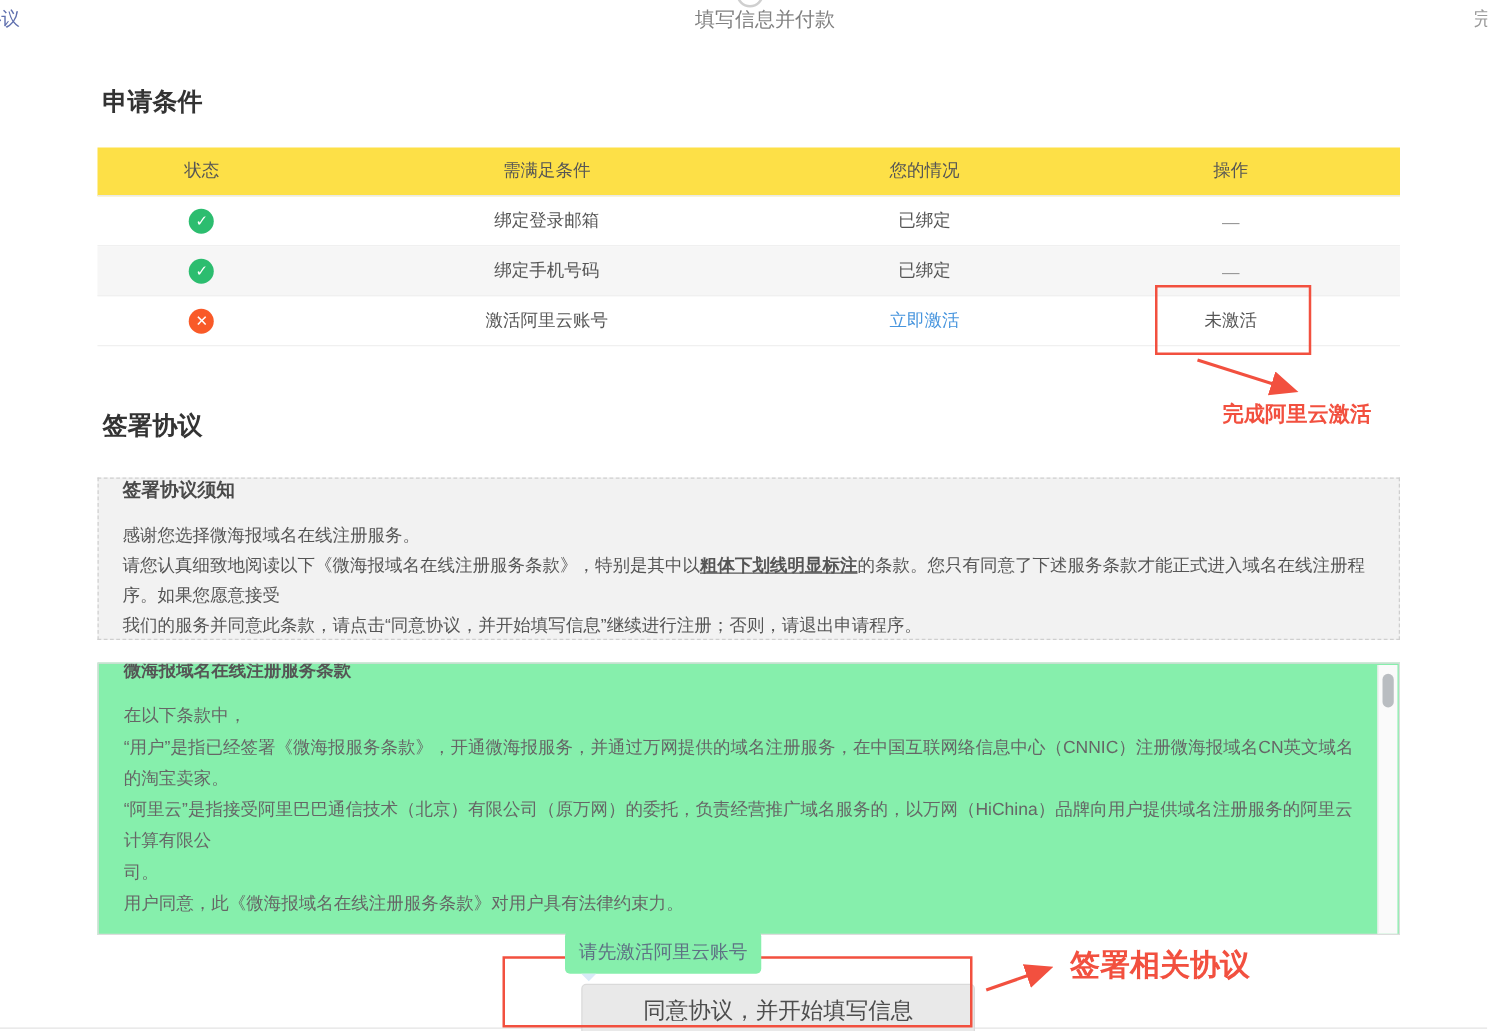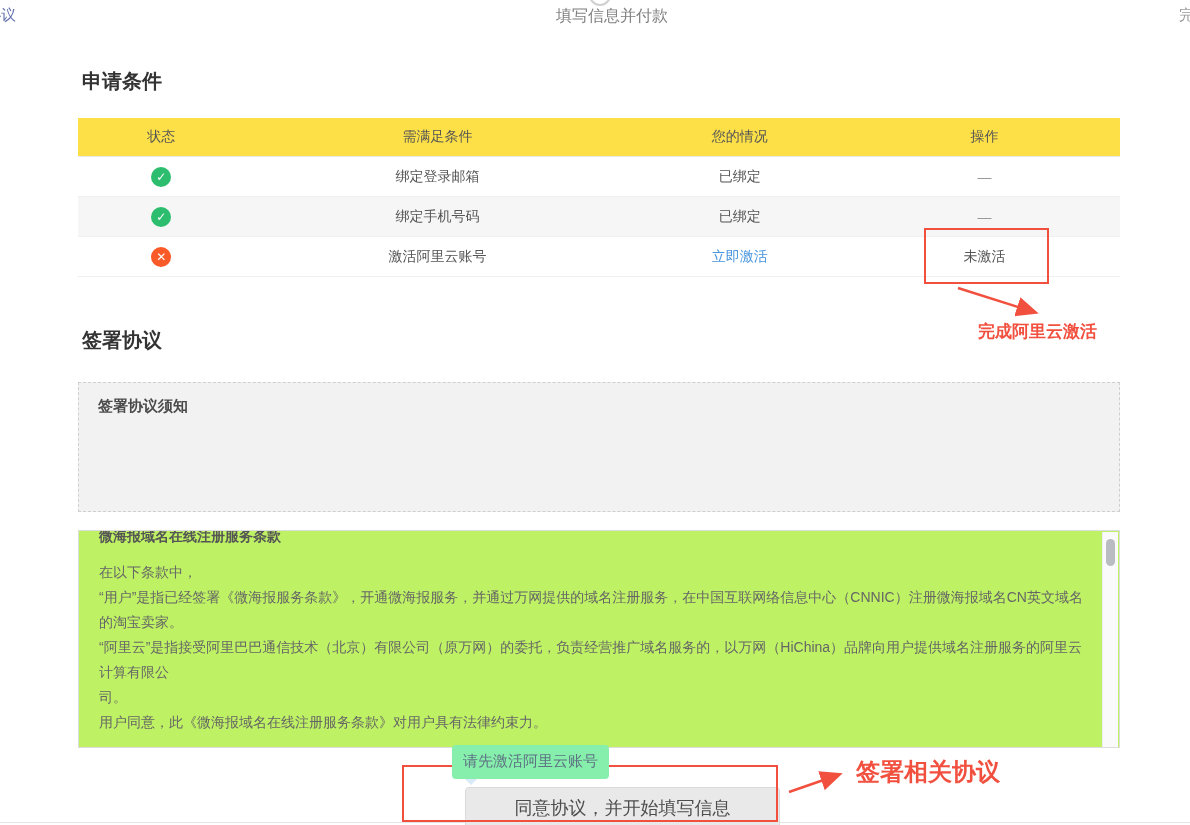--- a/index.html
+++ b/index.html
@@ -25,27 +25,27 @@
   .thead { background:#fde047; height:39px; color:#555; border-bottom:1px solid #e9e9e9; }
   .trow.alt { background:#f6f6f6; }
   .trow.body { border-bottom:1px solid #f0f0f0; }
   .badge { display:inline-block; width:20px; height:20px; border-radius:50%; color:#fff; font-size:12px; font-weight:bold; line-height:20px; text-align:center; vertical-align:middle; }
   .badge.pass { background:#2cbd6f; }
   .badge.fail { background:#f95a28; }
   .dash { color:#999; }
   .link { color:#4795de; text-decoration:none; cursor:pointer; }
 
   
-  .notice-box { position:absolute; left:78px; top:382px; width:1042px; height:130px; background:#f2f2f2; border:1px dashed #cfcfcf; padding:14px 19px; }
+  .notice-box { position:absolute; left:78px; top:382px; width:1042px; height:130px; background:#f2f2f2; border:1px dashed #cfcfcf; padding:0 19px; }
   .notice-title { font-size:15px; font-weight:bold; color:#4a4a4a; }
   .notice-text { margin-top:14px; font-size:14px; line-height:24px; color:#555; }
   .notice-text .em { font-weight:bold; text-decoration:underline; }
 
   
-  .terms-box { position:absolute; left:78px; top:530px; width:1042px; height:218px; background:#bef264; border:1px solid #dcdcdc; overflow:hidden; }
+  .terms-box { position:absolute; left:78px; top:530px; width:1042px; height:218px; background:#86efac; border:1px solid #dcdcdc; overflow:hidden; }
   .terms-inner { margin:-7px 36px 0 20px; font-size:14px; line-height:25px; color:#666; }
   .terms-title { font-weight:bold; color:#555; }
   .terms-gap { height:11px; }
   .terms-h { font-weight:bold; color:#555; margin-top:7px; }
   .scroll-track { position:absolute; right:1px; top:1px; width:16px; height:216px; background:#fafafa; border-left:1px solid #ededed; }
   .scroll-thumb { position:absolute; left:3px; top:7px; width:9px; height:27px; background:#b9bdc1; border-radius:5px; }
 
   
   .tooltip { position:absolute; left:452px; top:745px; background:#86efac; color:#5e7284; font-size:15px; padding:7px 11px 8px; border-radius:4px; z-index:30; white-space:nowrap; }
   .tooltip-caret { position:absolute; left:13px; top:100%; width:0; height:0; border:6px solid transparent; border-top-color:#d8eaf7; }
@@ -98,20 +98,25 @@
       <div>激活阿里云账号</div>
       <div><a class="link">立即激活</a></div>
       <div>未激活</div>
     </div>
   </div>
 
   <div class="sec-title" id="title-agreement">签署协议</div>
 
   <div class="notice-box">
     <div class="notice-title">签署协议须知</div>
+    <div class="notice-text">
+      <div>感谢您选择微海报域名在线注册服务。</div>
+      <div><span>请您认真细致地阅读以下《微海报域名在线注册服务条款》，特别是其中以</span><span class="em">粗体下划线明显标注</span><span>的条款。您只有同意了下述服务条款才能正式进入域名在线注册程序。如果您愿意接受</span></div>
+      <div>我们的服务并同意此条款，请点击“同意协议，并开始填写信息”继续进行注册；否则，请退出申请程序。</div>
+    </div>
   </div>
 
   <div class="terms-box">
     <div class="terms-inner">
       <div class="terms-title">微海报域名在线注册服务条款</div>
       <div class="terms-gap"></div>
       <div>在以下条款中，</div>
       <div>“用户”是指已经签署《微海报服务条款》，开通微海报服务，并通过万网提供的域名注册服务，在中国互联网络信息中心（CNNIC）注册微海报域名CN英文域名的淘宝卖家。</div>
       <div>“阿里云”是指接受阿里巴巴通信技术（北京）有限公司（原万网）的委托，负责经营推广域名服务的，以万网（HiChina）品牌向用户提供域名注册服务的阿里云计算有限公</div>
       <div>司。</div>

